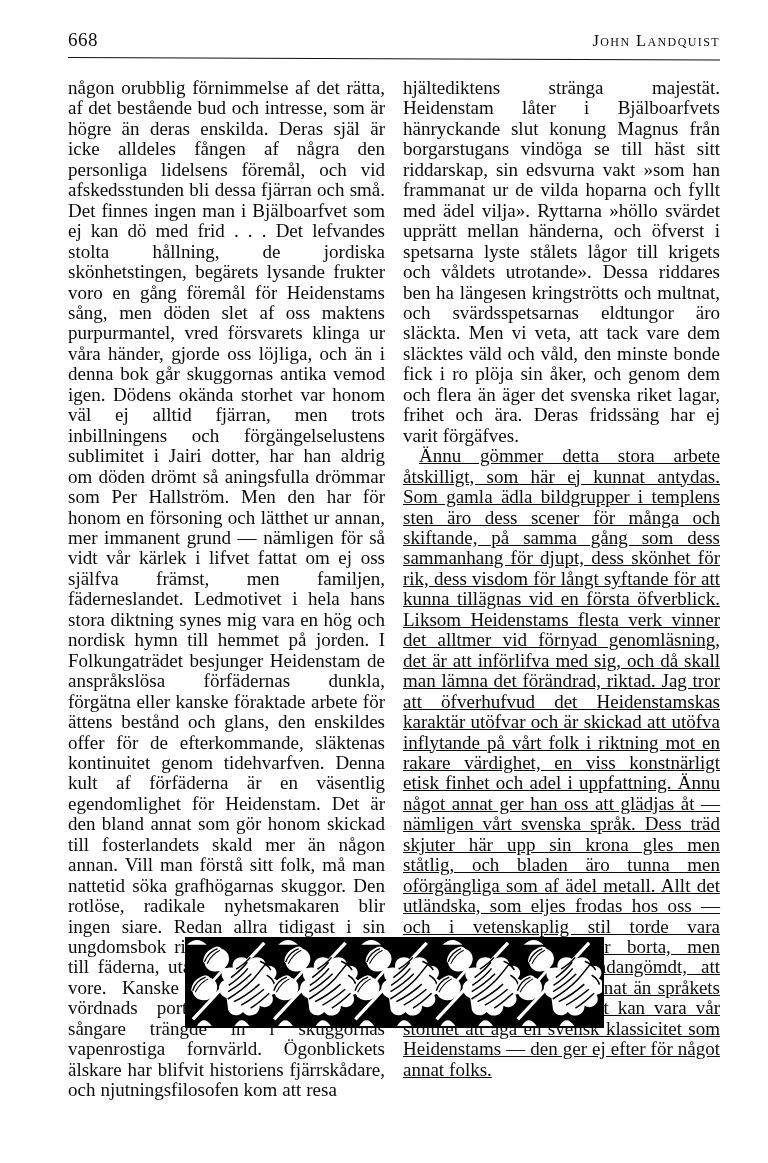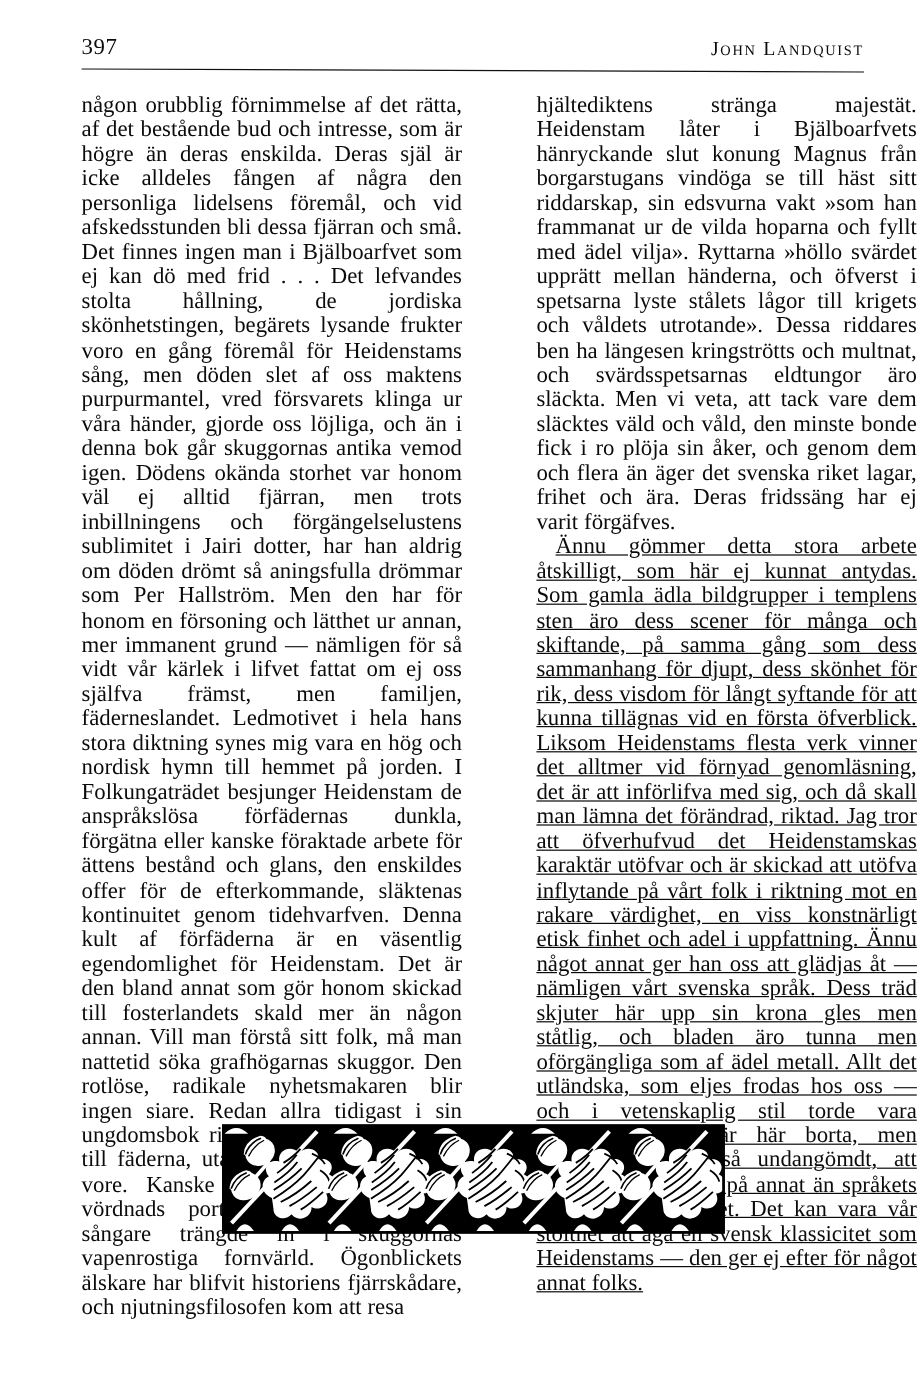--- a/index.html
+++ b/index.html
@@ -69,21 +69,21 @@
     left: 68px;
     top: 78px;
     width: 652px;
   }
   .col {
     position: absolute;
     top: 0;
     width: 317px;
   }
   .col-left  { left: 0; }
-  .col-right { left: 335px; margin-left: 44px; }
+  .col-right { left: 335px; }
 
   .col p {
     margin: 0;
     font-size: 19px;
     line-height: 20.45px;
     text-align: justify;
     text-justify: inter-word;
     word-spacing: 0.2px;
     hyphens: none;
   }
@@ -105,21 +105,21 @@
     overflow: hidden;
   }
   .orn-svg { display: block; width: 100%; height: 100%; }
 </style>
 </head>
 <body>
 
 <div class="page">
 
   <div class="runhead">
-    <div class="folio">397</div>
+    <div class="folio">668</div>
     <div class="runtitle">John Landquist</div>
   </div>
   <div class="headrule"></div>
 
   <div class="columns">
 
     <div class="col col-left">
       <p>någon orubblig förnimmelse af det rätta, af det bestående bud och intresse, som är högre än deras enskilda. Deras själ är icke alldeles fången af några den personliga lidelsens föremål, och vid afskedsstunden bli dessa fjärran och små. Det finnes ingen man i Bjälboarfvet som ej kan dö med frid . . . Det lefvandes stolta hållning, de jordiska skönhetstingen, begärets lysande frukter voro en gång föremål för Heidenstams sång, men döden slet af oss maktens purpurmantel, vred försvarets klinga ur våra händer, gjorde oss löjliga, och än i denna bok går skuggornas antika vemod igen. Dödens okända storhet var honom väl ej alltid fjärran, men trots inbillningens och förgängelselustens sublimitet i Jairi dotter, har han aldrig om döden drömt så aningsfulla drömmar som Per Hallström. Men den har för honom en försoning och lätthet ur annan, mer immanent grund — nämligen för så vidt vår kärlek i lifvet fattat om ej oss själfva främst, men familjen, fäderneslandet. Ledmotivet i hela hans stora diktning synes mig vara en hög och nordisk hymn till hemmet på jorden. I Folkungaträdet besjunger Heidenstam de anspråkslösa förfädernas dunkla, förgätna eller kanske föraktade arbete för ättens bestånd och glans, den enskildes offer för de efterkommande, släktenas kontinuitet genom tidehvarfven. Denna kult af förfäderna är en väsentlig egendomlighet för Heidenstam. Det är den bland annat som gör honom skickad till fosterlandets skald mer än någon annan. Vill man förstå sitt folk, må man nattetid söka grafhögarnas skuggor. Den rotlöse, radikale nyhetsmakaren blir ingen siare. Redan allra tidigast i sin ungdomsbok riktar Heidenstam sitt tack till fäderna, utan hvilkas arbete vi intet vore. Kanske det var genom denna vördnads port lyckans solförälskade sångare trängde in i skuggornas vapenrostiga fornvärld. Ögonblickets älskare har blifvit historiens fjärrskådare, och njutningsfilosofen kom att resa</p>
     </div>
 

